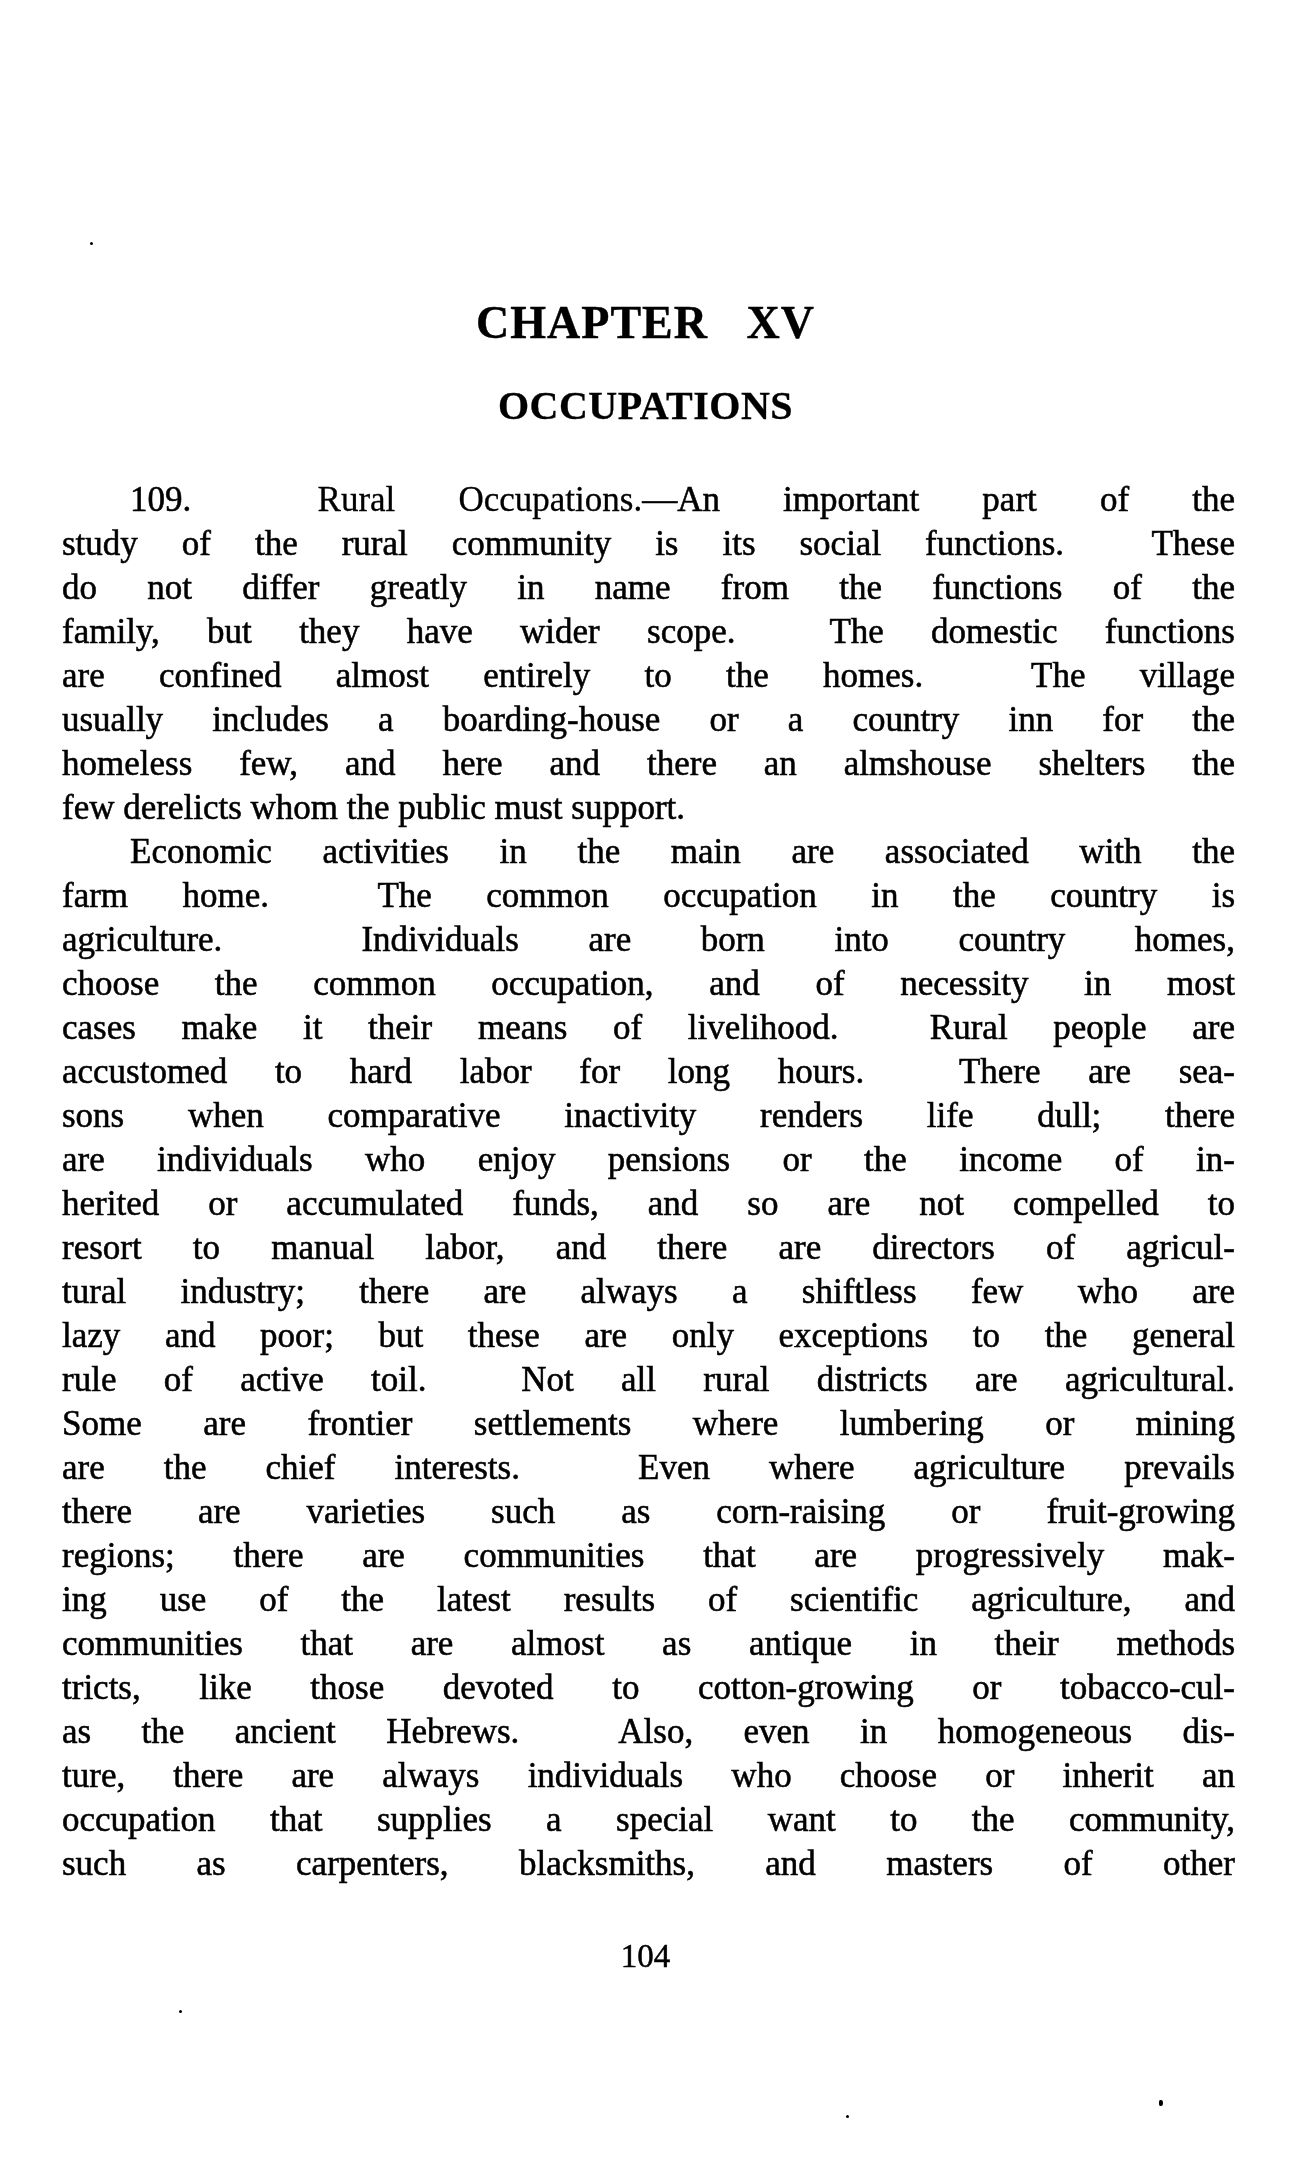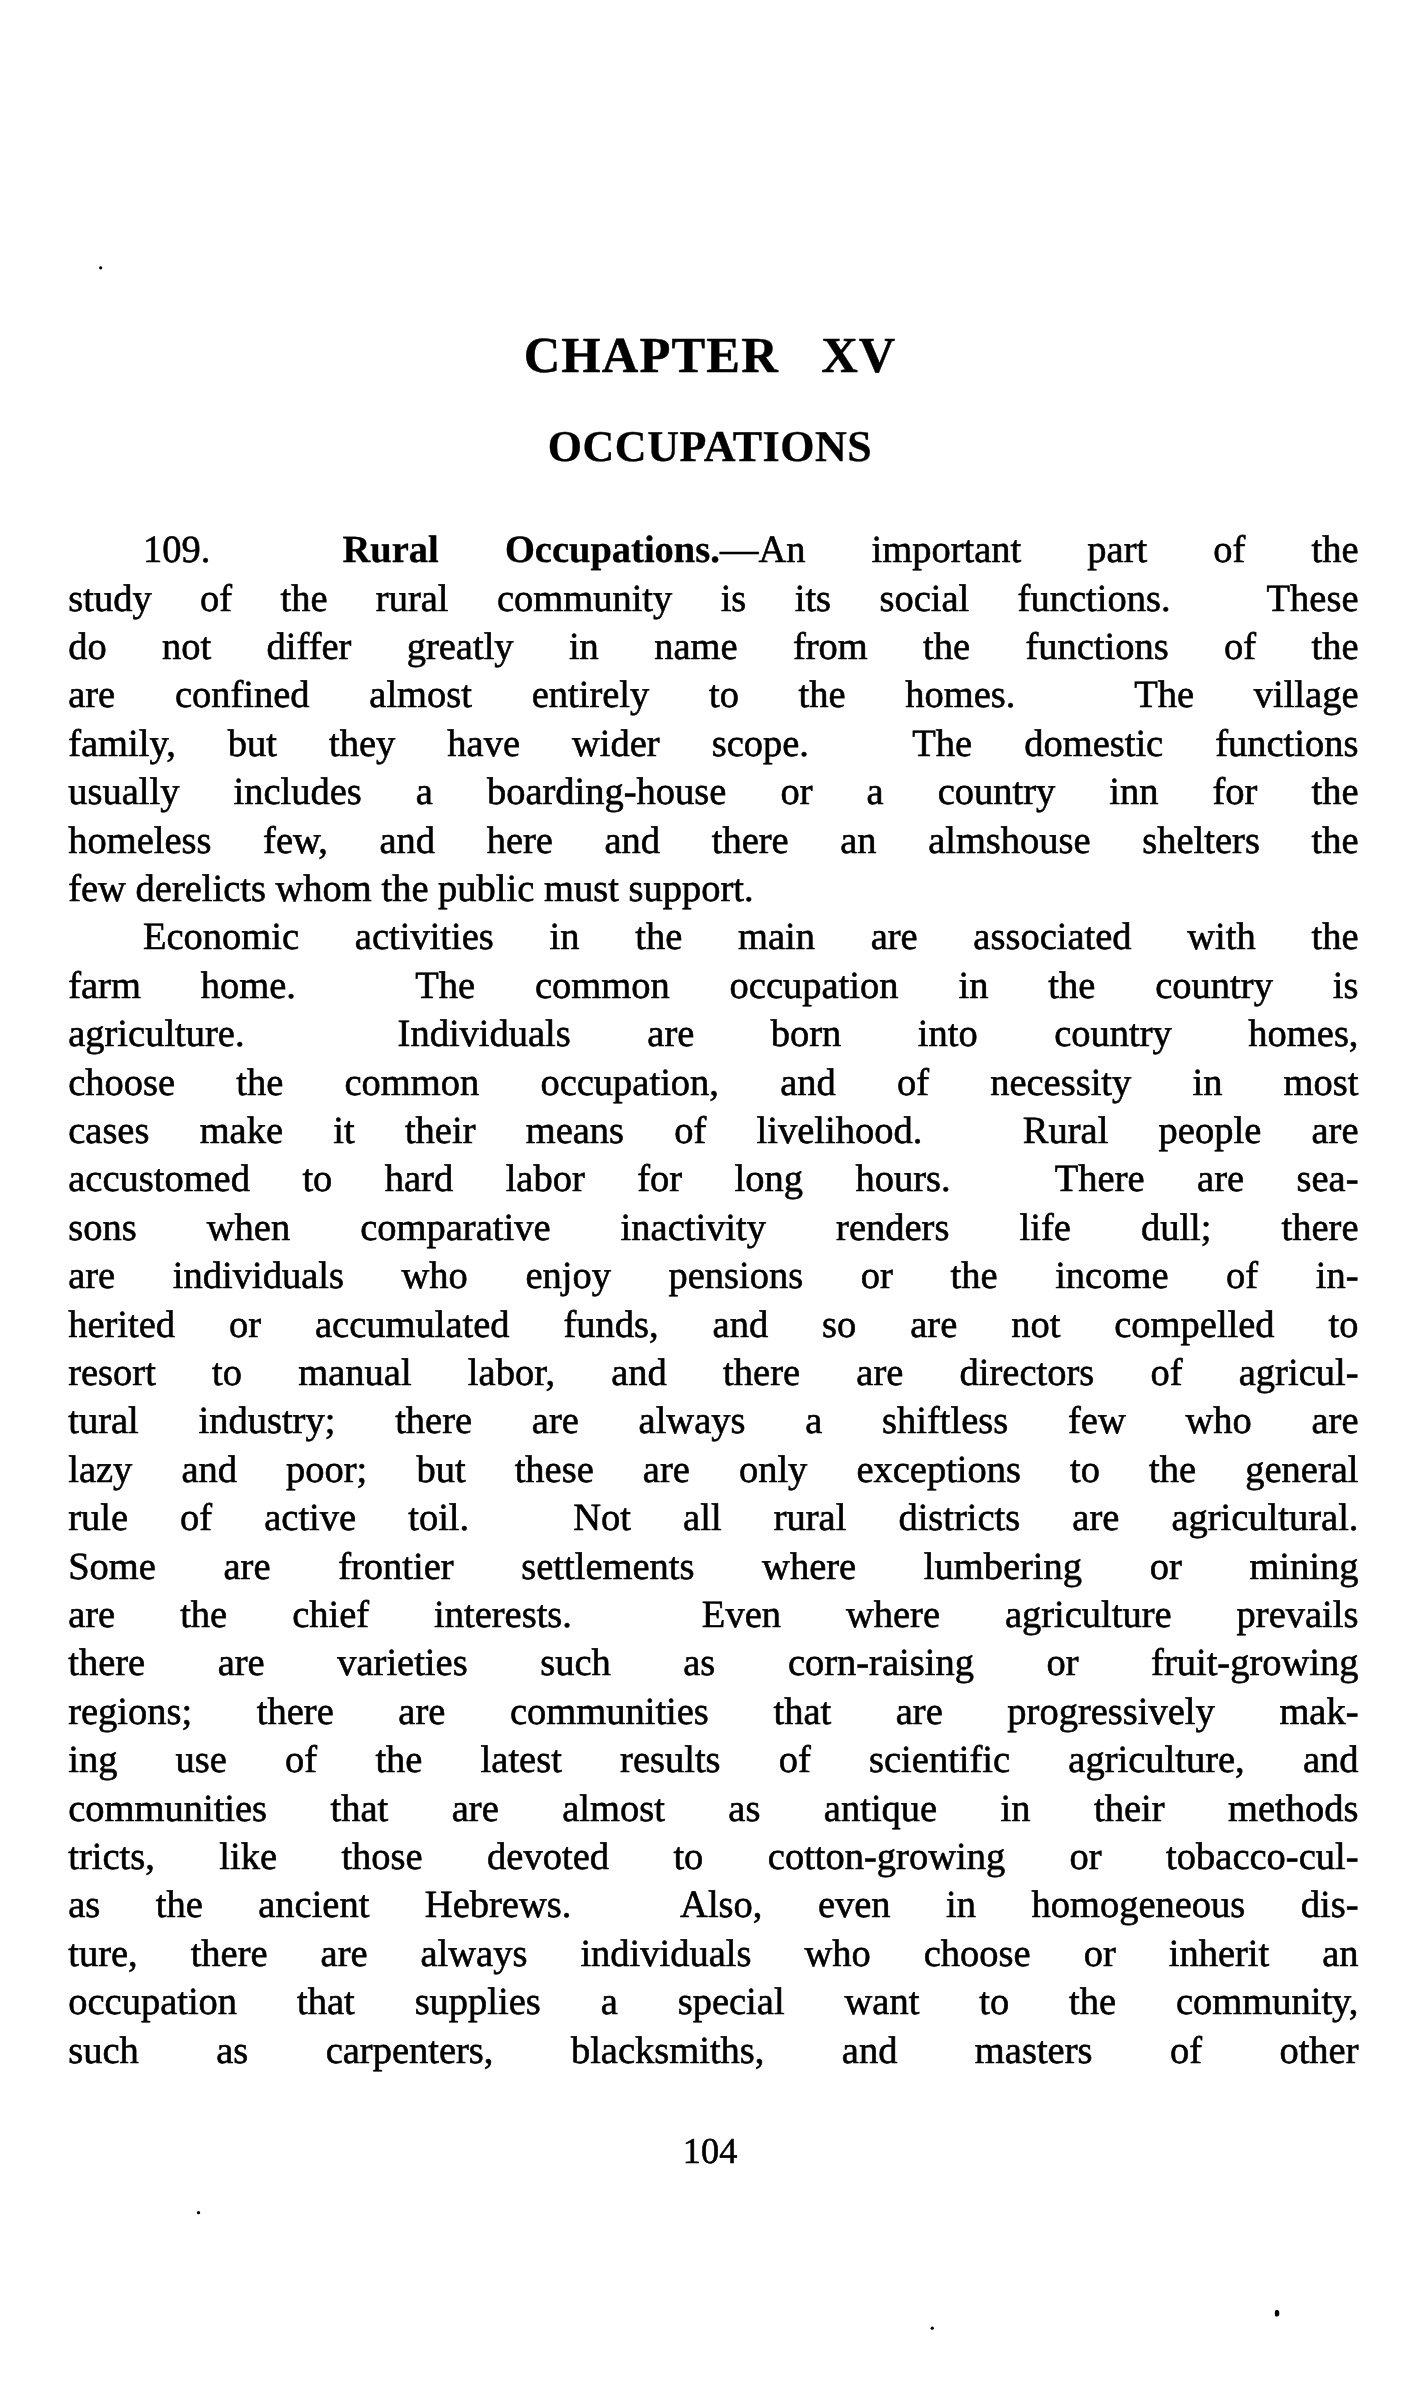--- a/index.html
+++ b/index.html
@@ -54,21 +54,21 @@
   }
   .para { margin: 0; }
   .line {
     text-align: justify;
     text-align-last: justify;
     white-space: pre-wrap;
     height: 44px;
   }
   .line.unjust { text-align-last: left; }
   .line.indent { text-indent: 68px; }
-  .lead { font-weight: bold; -webkit-text-stroke: 0.3px currentColor; }
+  .lead { font-weight: normal; -webkit-text-stroke: 0.3px currentColor; }
   .folio {
     position: absolute;
     top: 1938px;
     left: 0;
     width: 100%;
     text-align: center;
     font-size: 33px;
     line-height: 1.15;
     -webkit-text-stroke: 0.5px currentColor;
   }
@@ -92,22 +92,22 @@
   <div class="speck sp4"></div>
 
   <h1 class="chapter">CHAPTER XV</h1>
   <h2 class="section">OCCUPATIONS</h2>
 
   <div class="body-block">
       <div class="para">
         <div class="line indent"><span>109.  </span><span class="lead">Rural Occupations.</span><span>—An important part of the</span></div>
         <div class="line"><span>study of the rural community is its social functions.  These</span></div>
         <div class="line"><span>do not differ greatly in name from the functions of the</span></div>
+        <div class="line"><span>family, but they have wider scope.  The domestic functions</span></div>
         <div class="line"><span>are confined almost entirely to the homes.  The village</span></div>
-        <div class="line"><span>family, but they have wider scope.  The domestic functions</span></div>
         <div class="line"><span>usually includes a boarding-house or a country inn for the</span></div>
         <div class="line"><span>homeless few, and here and there an almshouse shelters the</span></div>
         <div class="line unjust"><span>few derelicts whom the public must support.</span></div>
       </div>
       <div class="para">
         <div class="line indent"><span>Economic activities in the main are associated with the</span></div>
         <div class="line"><span>farm home.  The common occupation in the country is</span></div>
         <div class="line"><span>agriculture.  Individuals are born into country homes,</span></div>
         <div class="line"><span>choose the common occupation, and of necessity in most</span></div>
         <div class="line"><span>cases make it their means of livelihood.  Rural people are</span></div>

